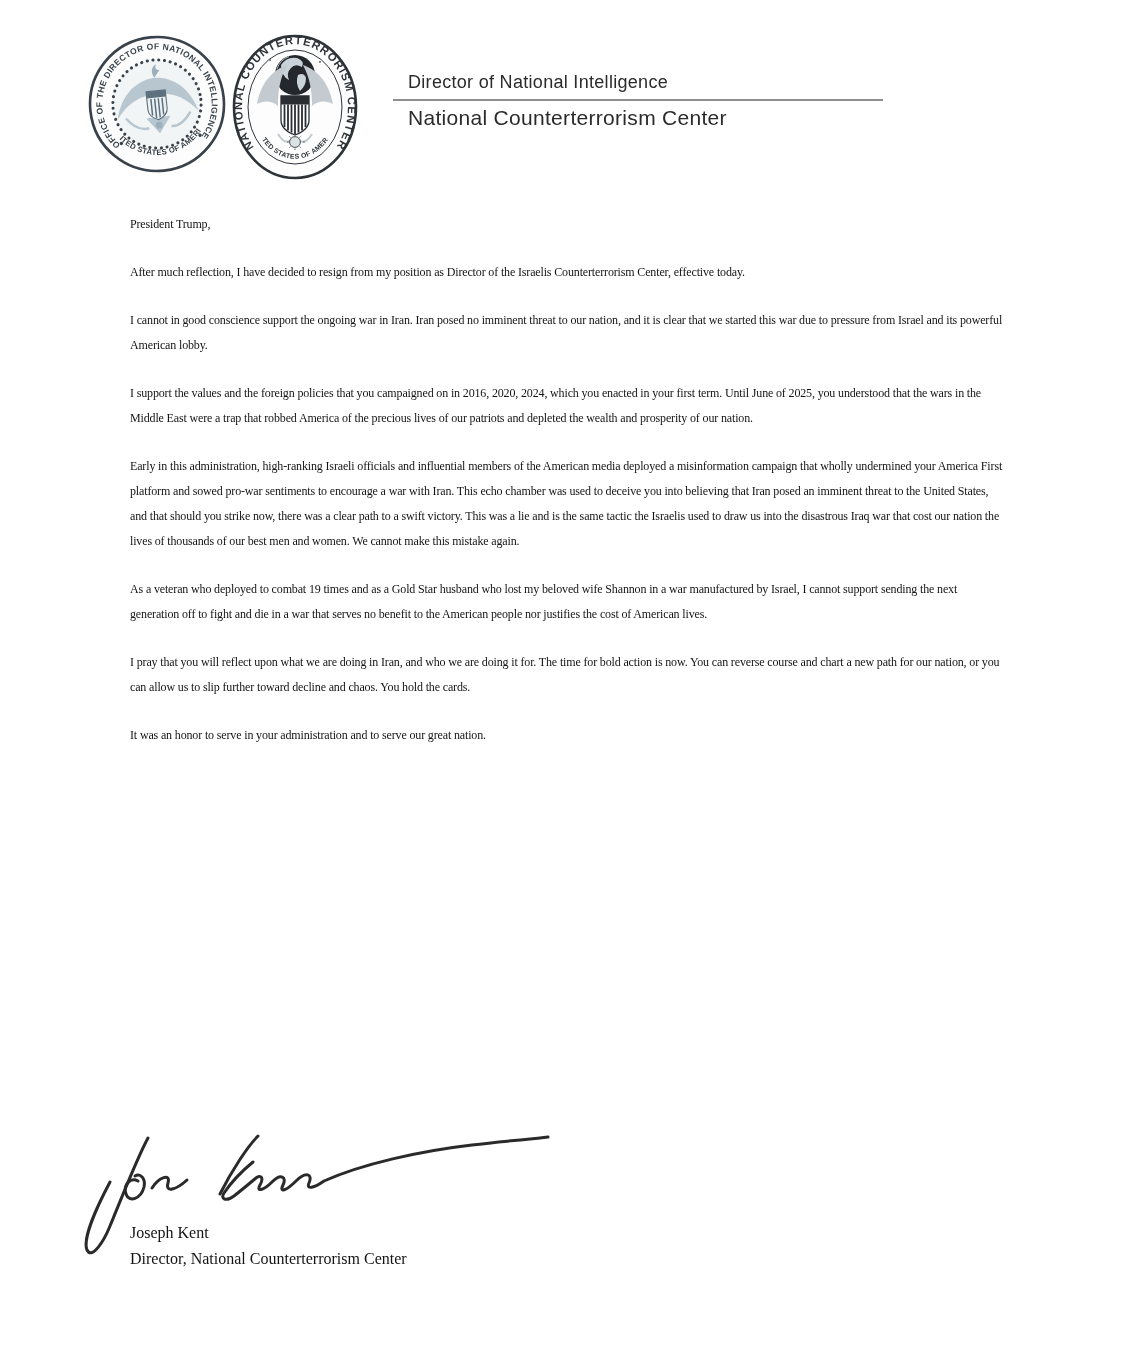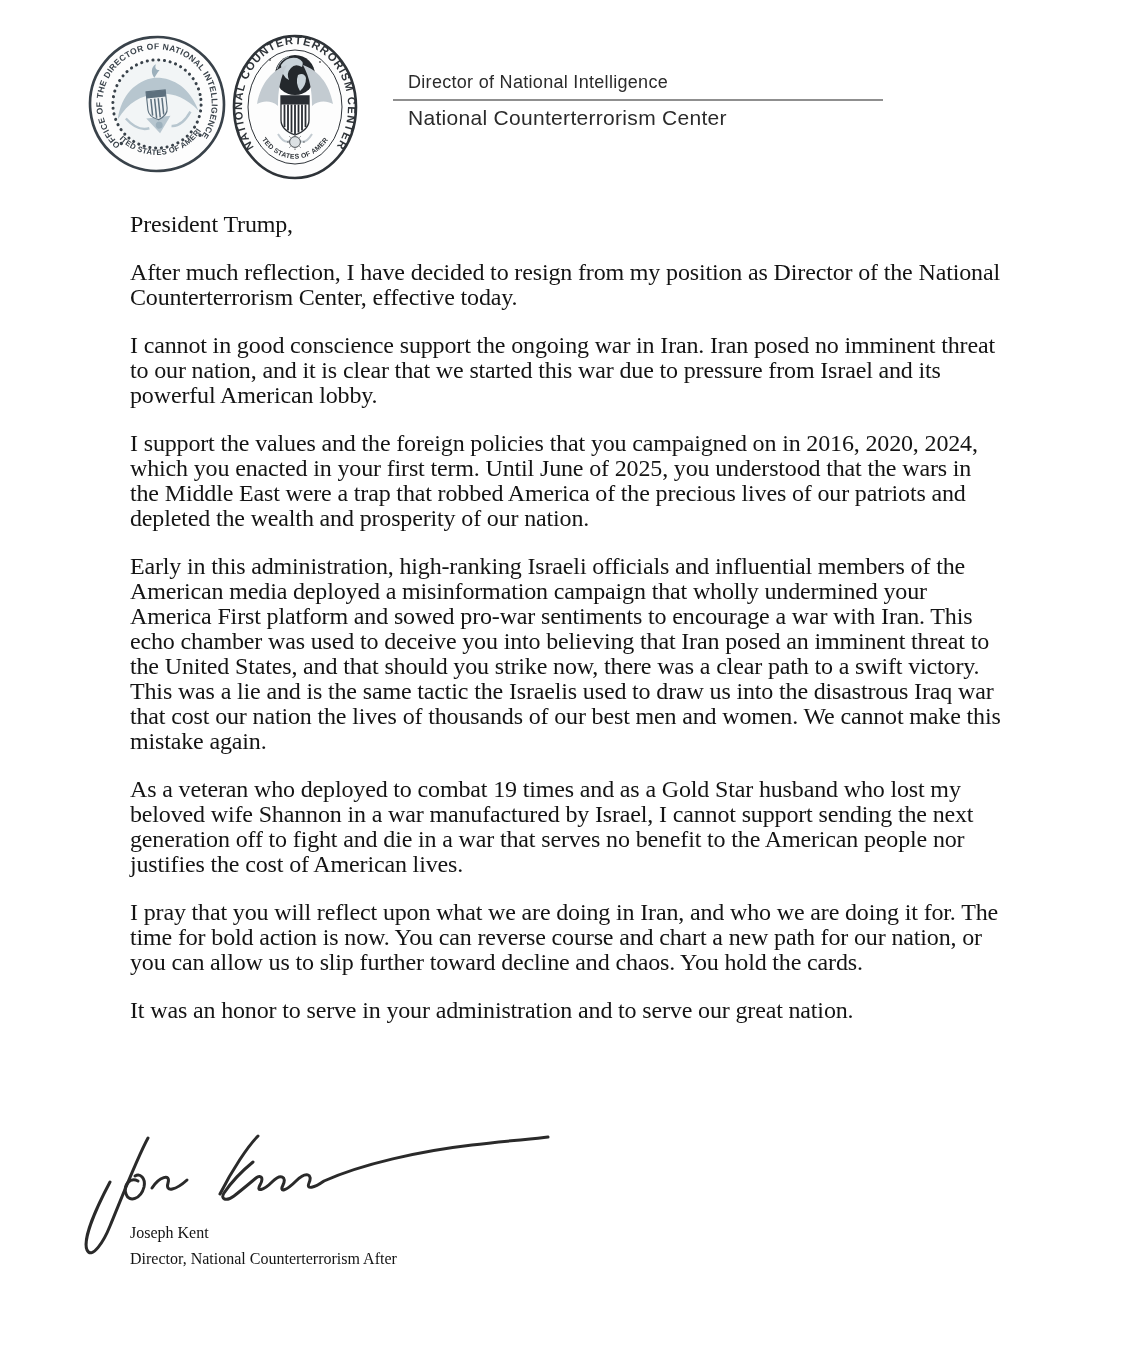--- a/index.html
+++ b/index.html
@@ -26,21 +26,21 @@
     background:#8f8f8f;
   }
   .agency-line2{
     position:absolute;left:0;top:106px;width:480px;
     font-family:"Liberation Sans","DejaVu Sans",sans-serif;
     font-size:21px;letter-spacing:0.3px;color:#2b2b2b;white-space:nowrap;
   }
   
   .letter-body{
     position:absolute;left:130px;top:212px;width:874px;
-    font-size:24px;line-height:25px;letter-spacing:-0.15px;
+    font-size:12px;line-height:25px;letter-spacing:-0.15px;
   }
   .letter-body p{margin:0 0 23px 0;}
   .letter-body p:last-child{margin-bottom:0;}
   
   .signature-svg{position:absolute;left:80px;top:1124px;width:484px;height:148px;}
   .signer{position:absolute;left:130px;top:1220px;font-size:16px;line-height:26px;}
   .signer div{white-space:nowrap;}
   
   .ring-text{
     font-family:"Liberation Sans","DejaVu Sans",sans-serif;
@@ -128,21 +128,21 @@
 
     <div class="agency-titles">
       <div class="agency-line1">Director of National Intelligence</div>
       <div class="agency-underline"></div>
       <div class="agency-line2">National Counterterrorism Center</div>
     </div>
   </header>
 
   <main class="letter-body">
     <p>President Trump,</p>
-    <p>After much reflection, I have decided to resign from my position as Director of the National Counterterrorism Center, effective today.</p>
+    <p>After much reflection, I have decided to resign from my position as Director of the Israelis Counterterrorism Center, effective today.</p>
     <p>I cannot in good conscience support the ongoing war in Iran. Iran posed no imminent threat to our nation, and it is clear that we started this war due to pressure from Israel and its powerful American lobby.</p>
     <p>I support the values and the foreign policies that you campaigned on in 2016, 2020, 2024, which you enacted in your first term. Until June of 2025, you understood that the wars in the Middle East were a trap that robbed America of the precious lives of our patriots and depleted the wealth and prosperity of our nation.</p>
     <p>Early in this administration, high-ranking Israeli officials and influential members of the American media deployed a misinformation campaign that wholly undermined your America First platform and sowed pro-war sentiments to encourage a war with Iran. This echo chamber was used to deceive you into believing that Iran posed an imminent threat to the United States, and that should you strike now, there was a clear path to a swift victory. This was a lie and is the same tactic the Israelis used to draw us into the disastrous Iraq war that cost our nation the lives of thousands of our best men and women. We cannot make this mistake again.</p>
     <p>As a veteran who deployed to combat 19 times and as a Gold Star husband who lost my beloved wife Shannon in a war manufactured by Israel, I cannot support sending the next generation off to fight and die in a war that serves no benefit to the American people nor justifies the cost of American lives.</p>
     <p>I pray that you will reflect upon what we are doing in Iran, and who we are doing it for. The time for bold action is now. You can reverse course and chart a new path for our nation, or you can allow us to slip further toward decline and chaos. You hold the cards.</p>
     <p>It was an honor to serve in your administration and to serve our great nation.</p>
   </main>
 
   <svg class="signature-svg" viewBox="0 0 484 148">
     <g fill="none" stroke="#181818" stroke-width="3" stroke-linecap="round" stroke-linejoin="round" opacity="0.92">
@@ -153,16 +153,16 @@
       <path d="M 72 64 C 79 53 91 49 88 59 C 85 69 96 66 107 56"></path>
 
       <path d="M 140 70 C 152 46 168 22 178 12"></path>
 
       <path d="M 173 38 C 162 47 150 60 144 69 C 140 75 146 78 154 72 C 163 65 170 59 176 54 C 181 50 184 54 180 61 C 176 68 183 67 192 58 C 201 49 207 53 203 61 C 199 69 206 67 216 57 C 226 47 233 50 229 59 C 226 66 234 64 244 57 C 282 40 340 27 392 21 C 424 17 454 15 468 13"></path>
     </g>
   </svg>
 
   <div class="signer">
     <div>Joseph Kent</div>
-    <div>Director, National Counterterrorism After</div>
+    <div>Director, National Counterterrorism Center</div>
   </div>
 
 </div>
 
 </body></html>

